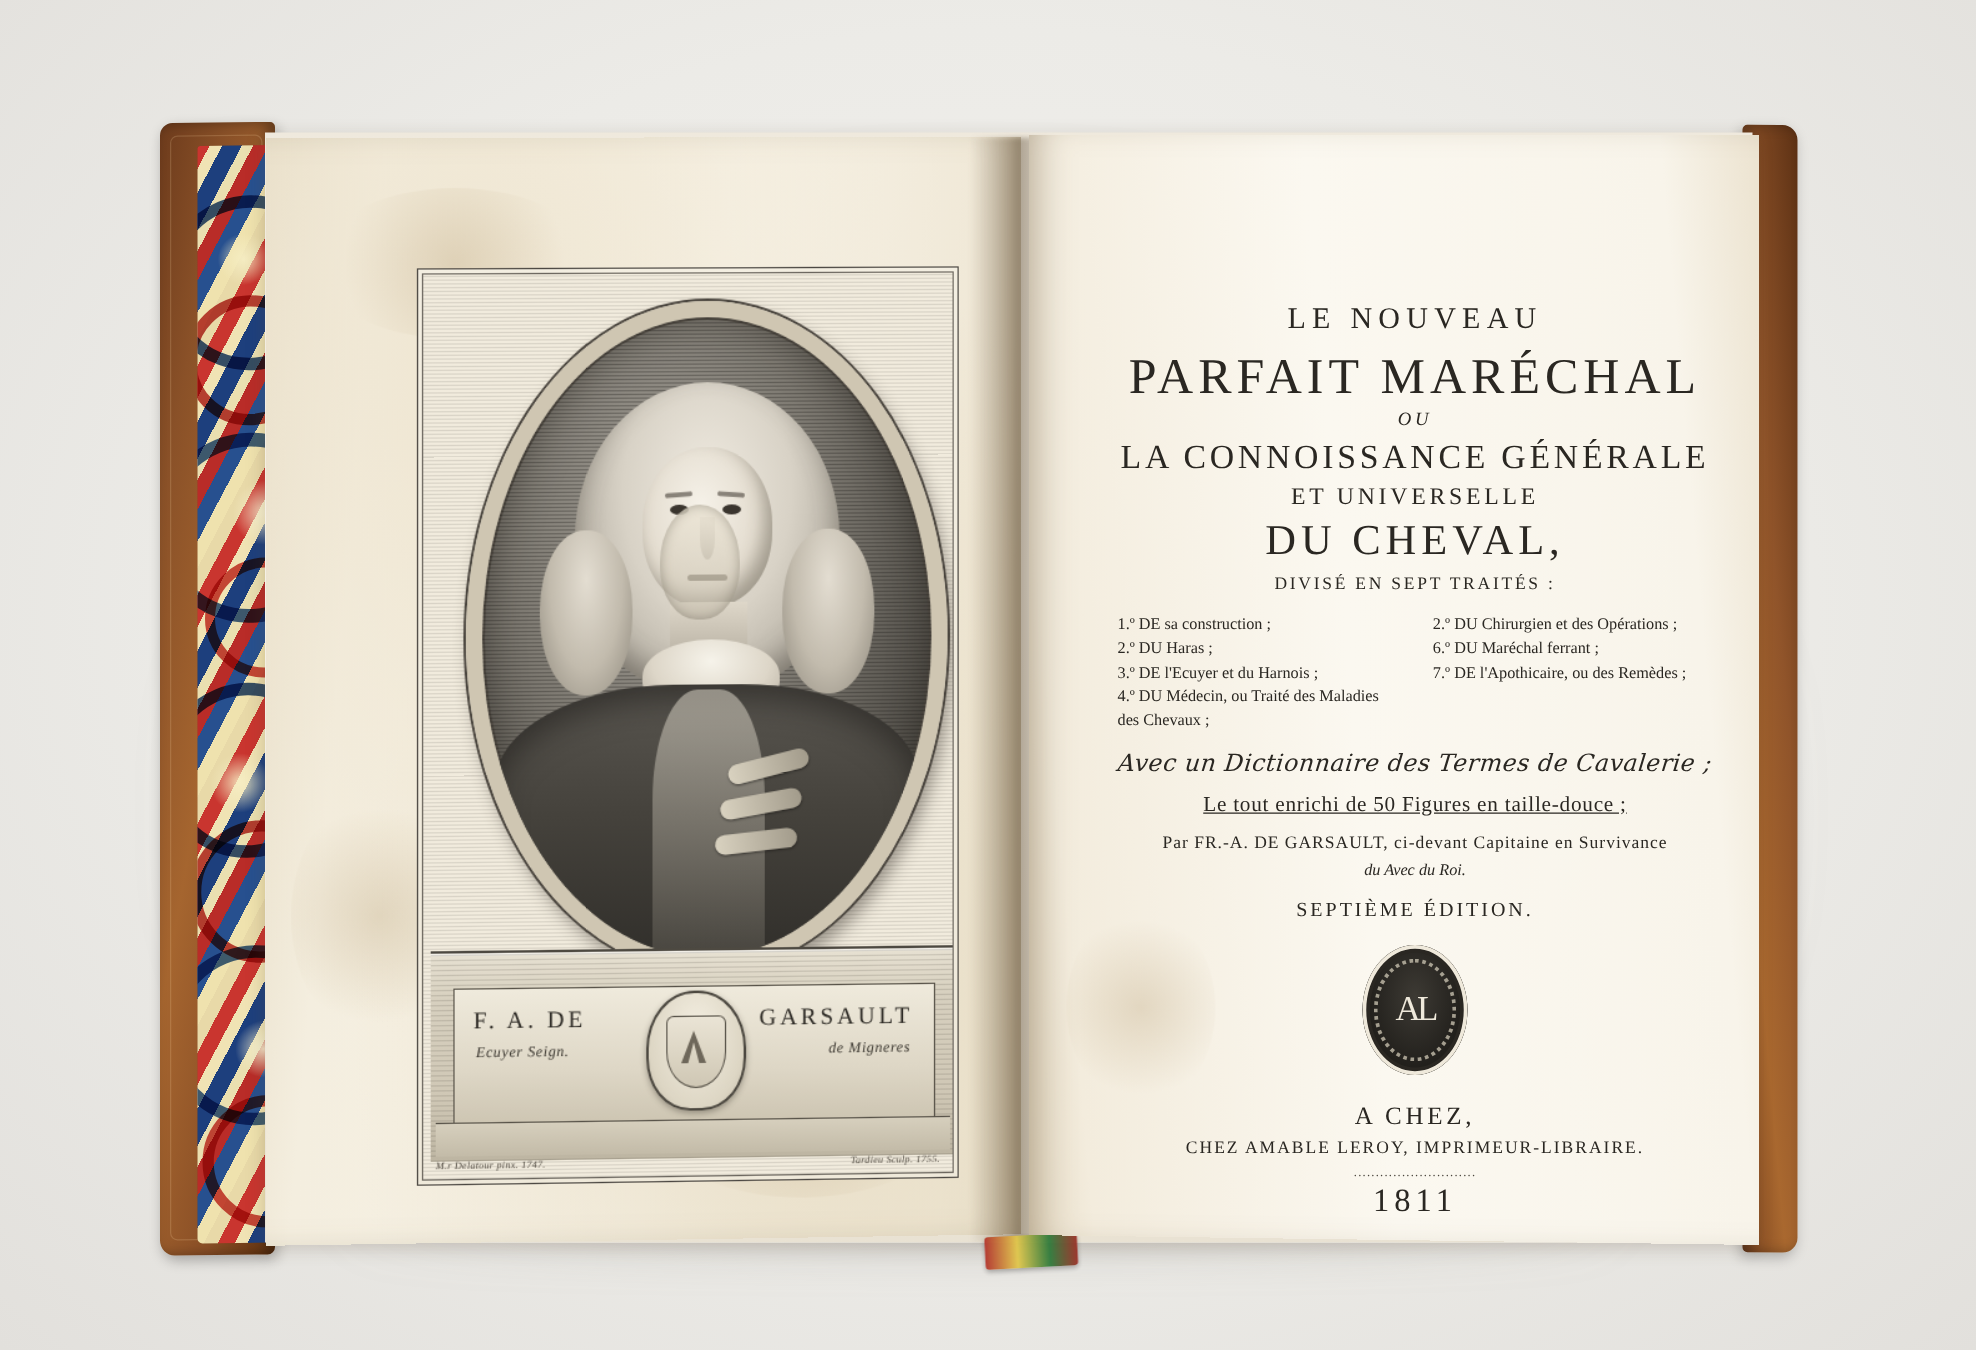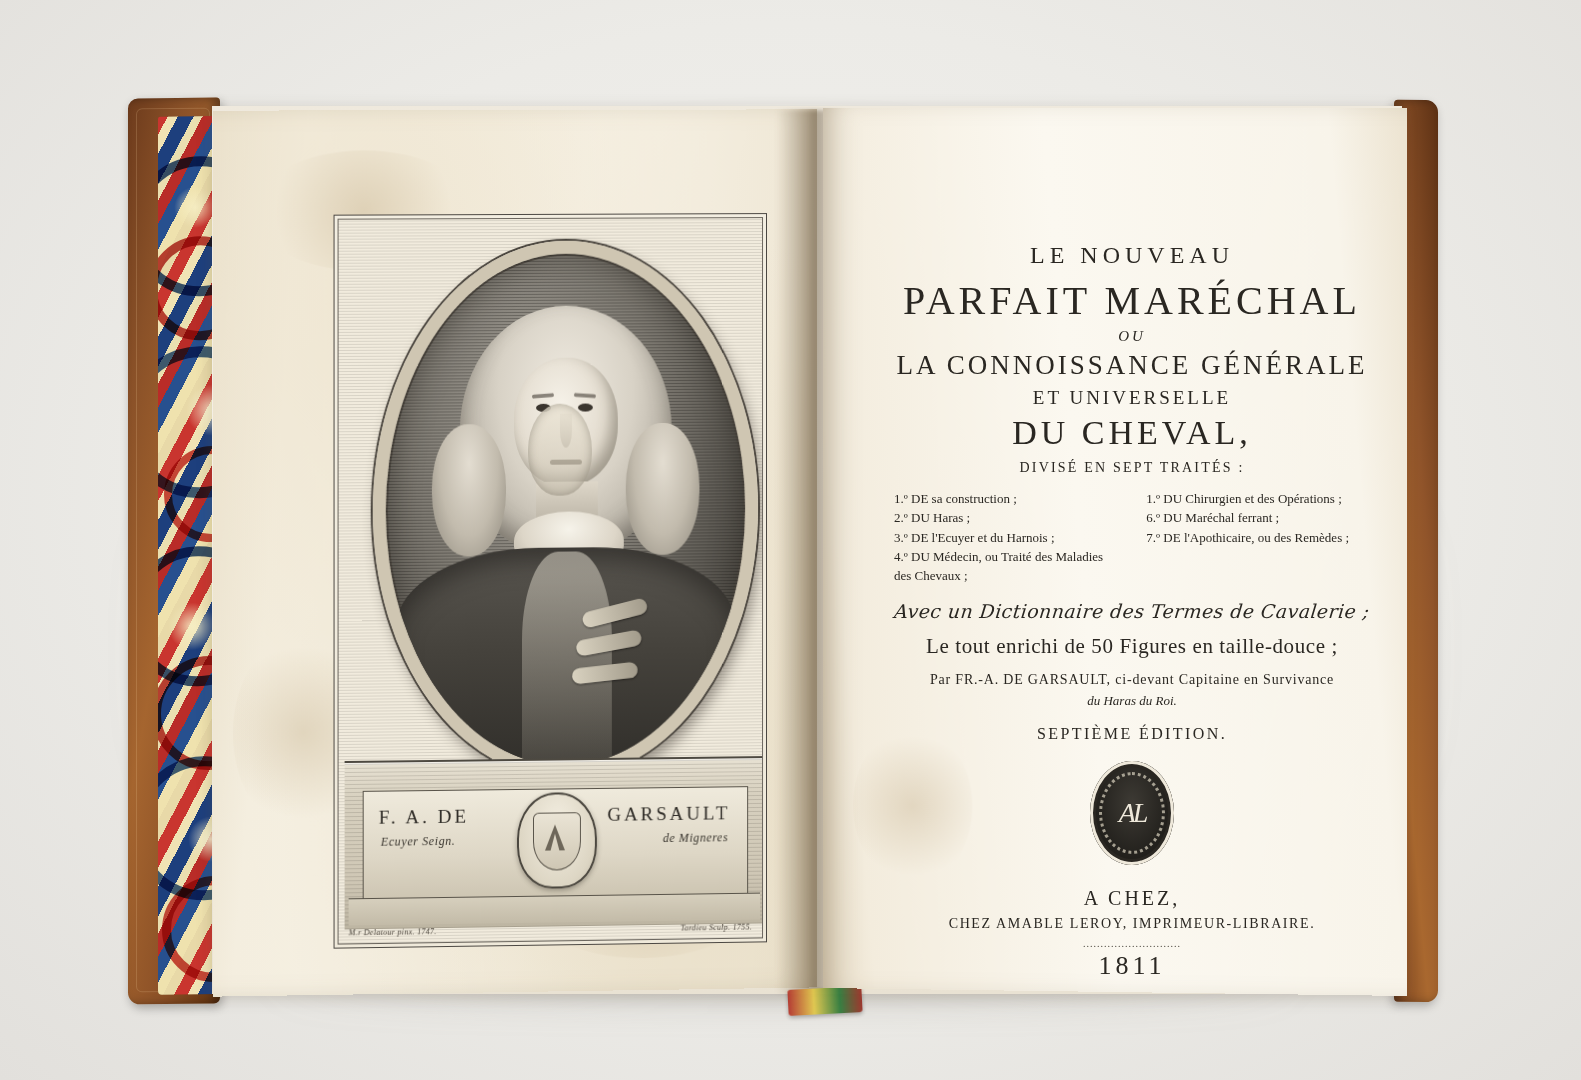--- a/index.html
+++ b/index.html
@@ -460,23 +460,24 @@
 
   .script {
     font-family: "DejaVu Serif", serif;
     font-style: italic;
     font-size: 19px;
     letter-spacing: 0.4px;
     margin-bottom: 12px;
     transform: skewX(-6deg);
   }
   .enrichi {
-    font-size: 21px;
+    font-size: 17px;
     letter-spacing: 0.6px;
     margin-bottom: 12px;
+    text-decoration: underline;
   }
   .author {
     font-size: 14px;
     letter-spacing: 0.8px;
     line-height: 1.35;
     margin-bottom: 3px;
   }
   .author-2 {
     font-size: 13px;
     font-style: italic;
@@ -508,21 +509,20 @@
   }
   .device .mono {
     position: absolute;
     inset: 0;
     display: flex;
     align-items: center;
     justify-content: center;
     color: #efe9db;
     font-family: "Liberation Serif", serif;
     font-size: 28px;
-    font-style: italic;
     letter-spacing: -3px;
   }
 
   .imprint-city {
     font-size: 20px;
     letter-spacing: 3px;
     margin-bottom: 6px;
   }
   .imprint-pub {
     font-size: 14px;
@@ -649,30 +649,30 @@
       <div class="tp-line l7">DIVISÉ EN SEPT TRAITÉS :</div>
 
       <div class="treatises">
         <div class="col">
           <div class="itm">1.º DE sa construction ;</div>
           <div class="itm">2.º DU Haras ;</div>
           <div class="itm">3.º DE l'Ecuyer et du Harnois ;</div>
           <div class="itm">4.º DU Médecin, ou Traité des Maladies des Chevaux ;</div>
         </div>
         <div class="col">
-          <div class="itm">1.º DU Chirurgien et des Opérations ;</div>
+          <div class="itm">2.º DU Chirurgien et des Opérations ;</div>
           <div class="itm">6.º DU Maréchal ferrant ;</div>
           <div class="itm">7.º DE l'Apothicaire, ou des Remèdes ;</div>
         </div>
       </div>
 
       <div class="script">Avec un Dictionnaire des Termes de Cavalerie ;</div>
       <div class="enrichi">Le tout enrichi de 50 Figures en taille-douce ;</div>
       <div class="author">Par FR.-A. DE GARSAULT, ci-devant Capitaine en Survivance</div>
-      <div class="author-2">du Haras du Roi.</div>
+      <div class="author-2">du Avec du Roi.</div>
       <div class="edition">SEPTIÈME ÉDITION.</div>
 
       <div class="device">
         <div class="wreath"></div>
         <div class="mono">AL</div>
       </div>
 
       <div class="imprint-city">A CHEZ,</div>
       <div class="imprint-pub">CHEZ AMABLE LEROY, IMPRIMEUR-LIBRAIRE.</div>
       <div class="rule-orn">............................</div>

